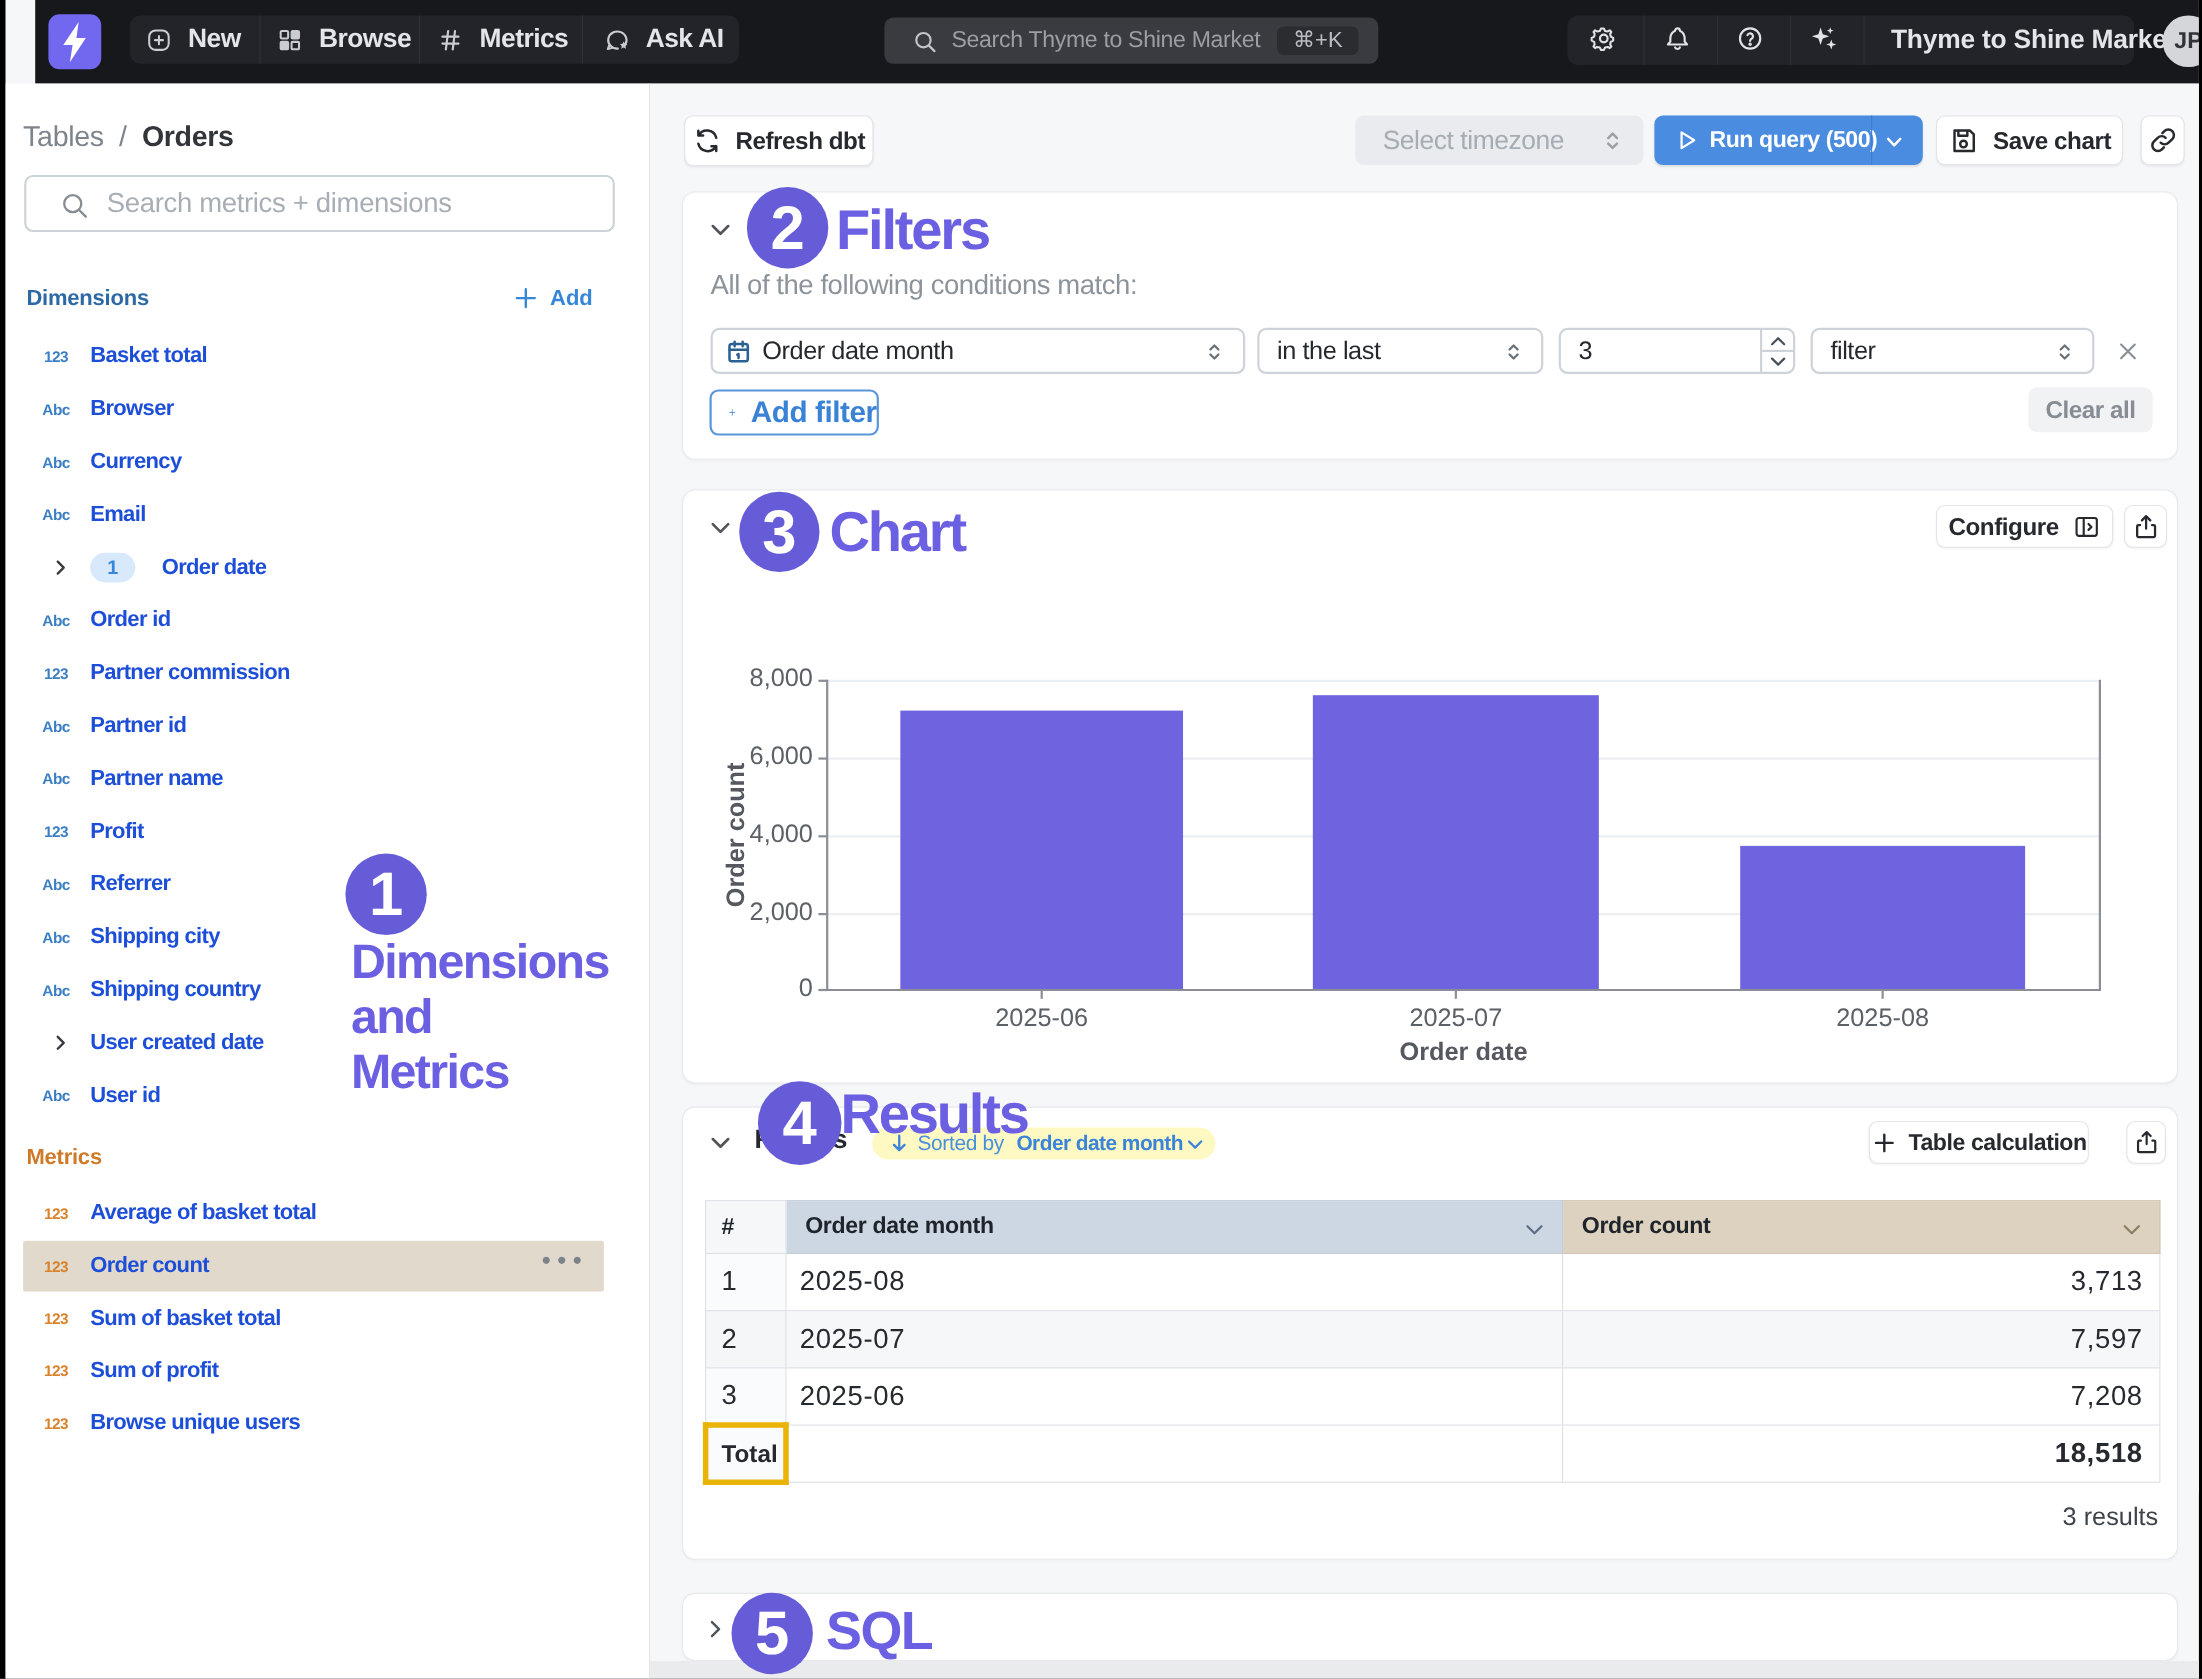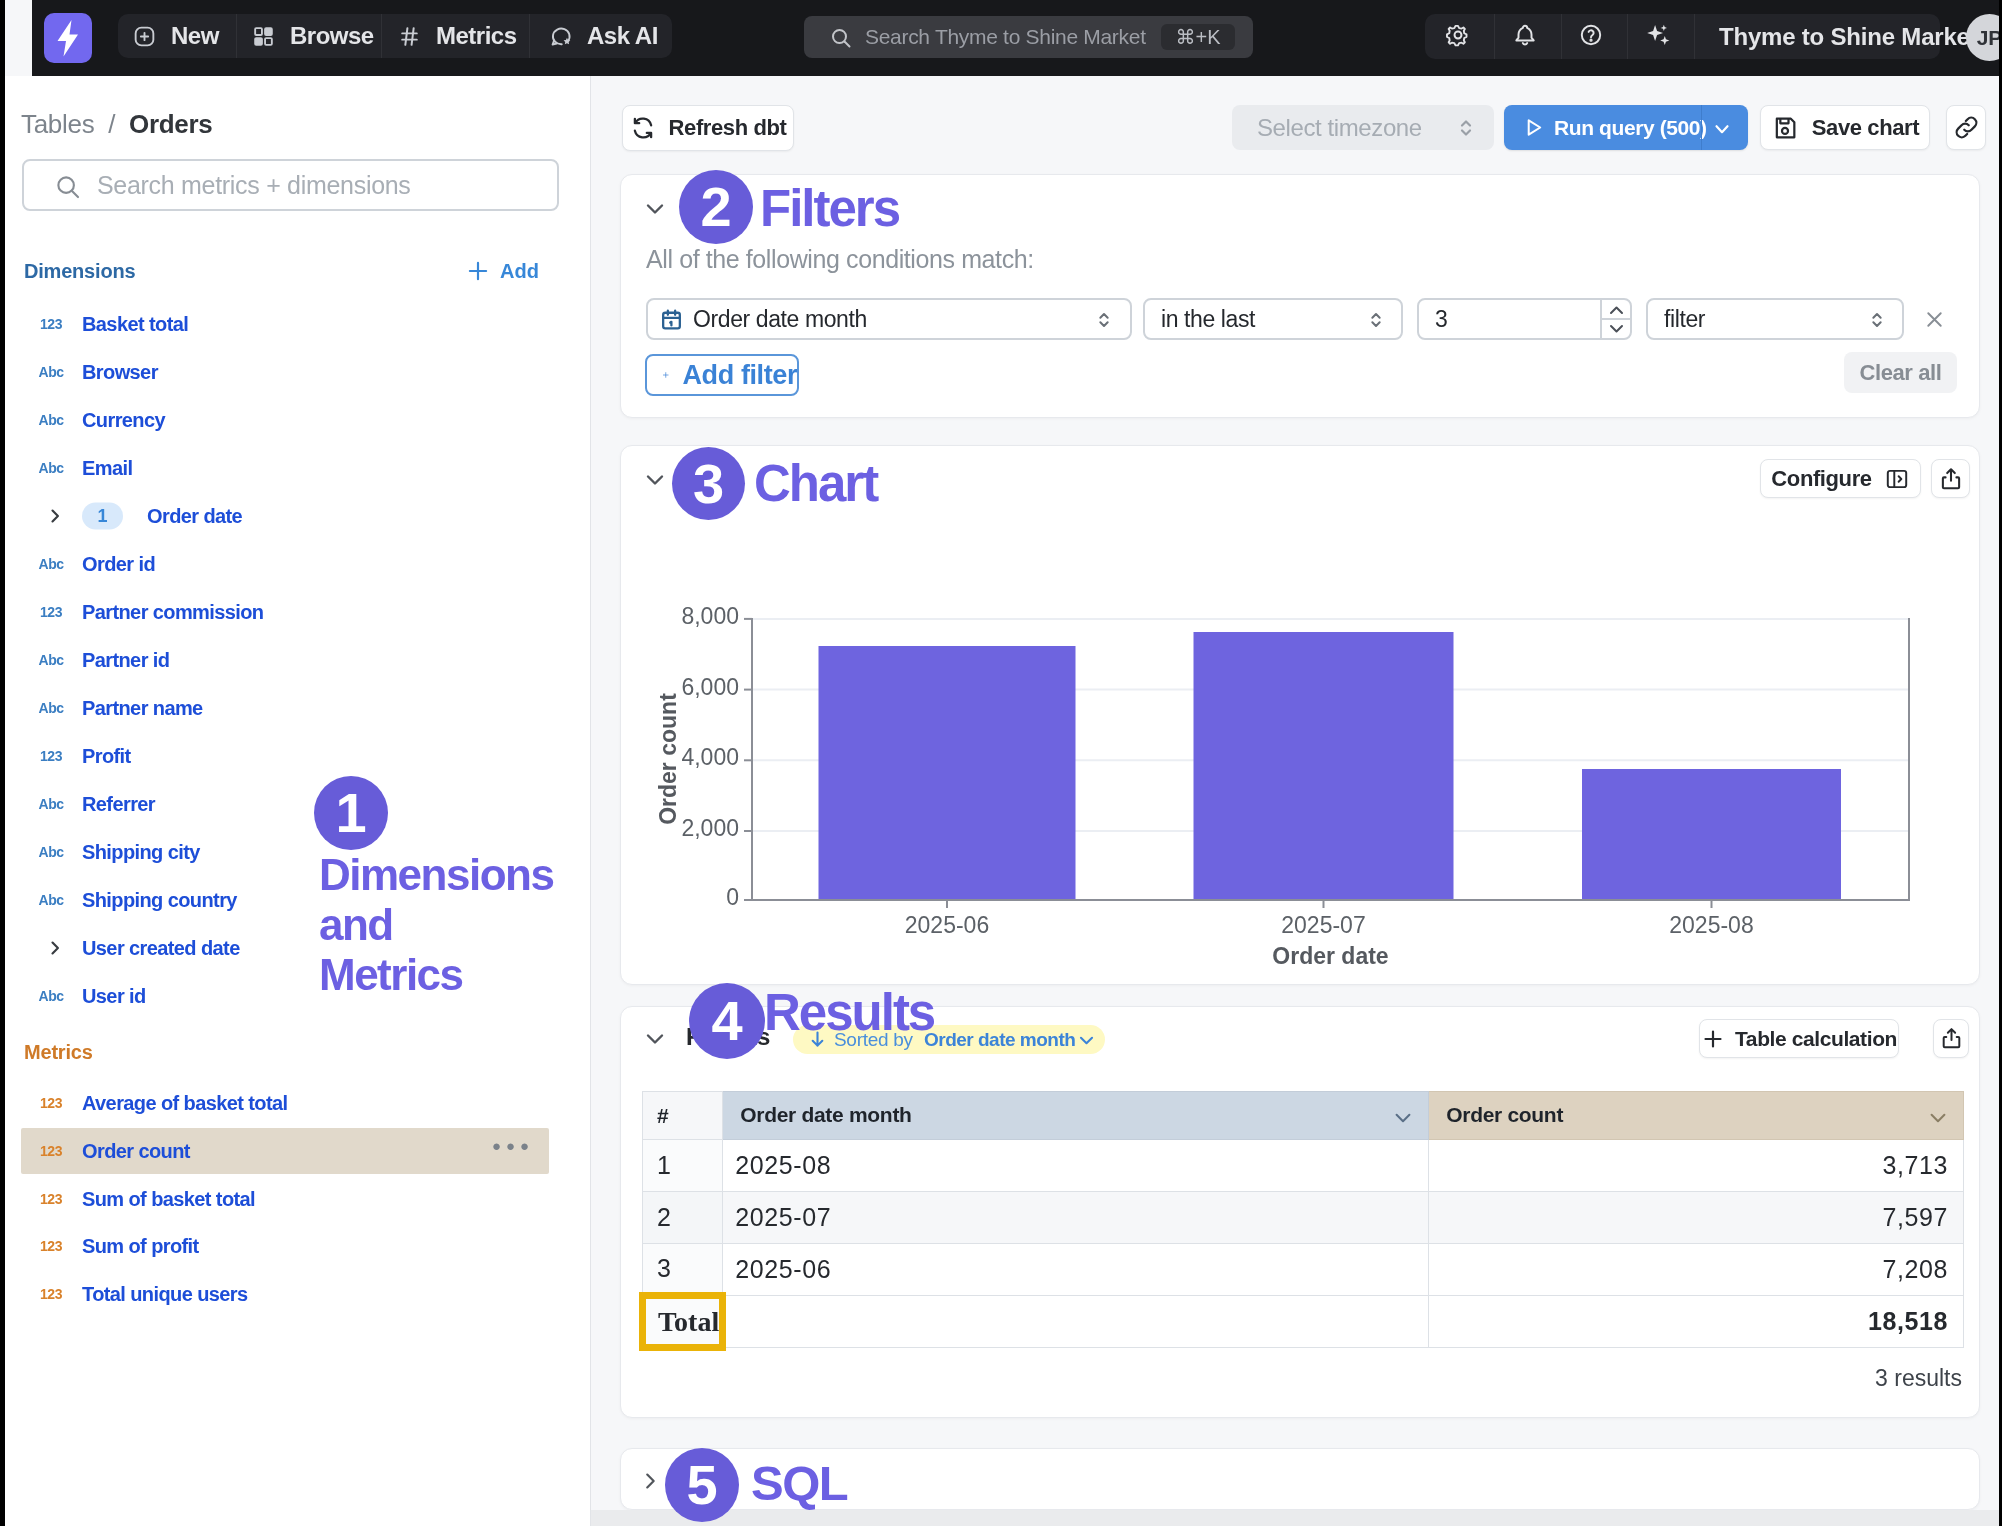--- a/index.html
+++ b/index.html
@@ -223,21 +223,21 @@
     <div class="drow" style="top:1099px;">
         <span class="dicon num micon">123</span>
         <span class="dtext">Sum of basket total</span>
       </div>
     <div class="drow" style="top:1146px;">
         <span class="dicon num micon">123</span>
         <span class="dtext">Sum of profit</span>
       </div>
     <div class="drow" style="top:1194px;">
         <span class="dicon num micon">123</span>
-        <span class="dtext">Total unique users</span>
+        <span class="dtext">Browse unique users</span>
       </div>
 
     <div class="anncircle" style="left:309px; top:700px; width:74px; height:74px; font-size:56px; line-height:74px;">1</div>
     <div class="anntext" style="left:314px; top:774px; font-size:44px; line-height:50px; letter-spacing:-1.5px;">Dimensions<br>and<br>Metrics</div>
   </div>
   <div class="main" id="main">
 
     <div class="btn" style="left:31px; top:29px; width:172px; height:46px; font-size:22px;">
       <svg width="26" height="26" viewBox="0 0 24 24" fill="none" stroke="#26292e" stroke-width="2.1" stroke-linecap="round" stroke-linejoin="round" style="margin-right:13px;">
           <path d="M19.5 9.5a8 8 0 0 0-14.8-2M4.5 3.5v4h4"></path>
@@ -437,21 +437,21 @@
           <td style="background:#f4f6f8; border:1px solid #dde1e6; padding-left:14px;">2</td>
           <td class="mono" style="border:1px solid #dde1e6; padding-left:12px; font-size:25px;">2025-07</td>
           <td class="mono" style="border:1px solid #dde1e6; text-align:right; padding-right:15px; font-size:25px;">7,597</td>
         </tr>
         <tr style="height:52px;">
           <td style="background:#fafbfc; border:1px solid #dde1e6; padding-left:14px;">3</td>
           <td class="mono" style="border:1px solid #dde1e6; padding-left:12px; font-size:25px;">2025-06</td>
           <td class="mono" style="border:1px solid #dde1e6; text-align:right; padding-right:15px; font-size:25px;">7,208</td>
         </tr>
         <tr style="height:52px;">
-          <td style="background:#fafbfc; border:7px solid #eab308; padding-left:12px; font-weight:700; font-size:28px;font-family:Liberation Serif, serif;">Total</td>
+          <td style="background:#fafbfc; border:5px solid #eab308; padding-left:12px; font-weight:700; font-size:22px;">Total</td>
           <td style="border:1px solid #dde1e6;"></td>
           <td class="mono" style="border:1px solid #dde1e6; text-align:right; padding-right:15px; font-size:25px; font-weight:700;">18,518</td>
         </tr>
       </tbody>
         </table>
       <div class="abs" style="right:17px; top:358px; font-size:23px; color:#3e434a;">3 results</div>
 
       <div class="anncircle" style="left:68px; top:-24px; width:76px; height:76px; font-size:56px; line-height:76px;">4</div>
       <div class="anntext" style="left:143px; top:-24px; font-size:51px; letter-spacing:-2px;">Results</div>
     </div>

